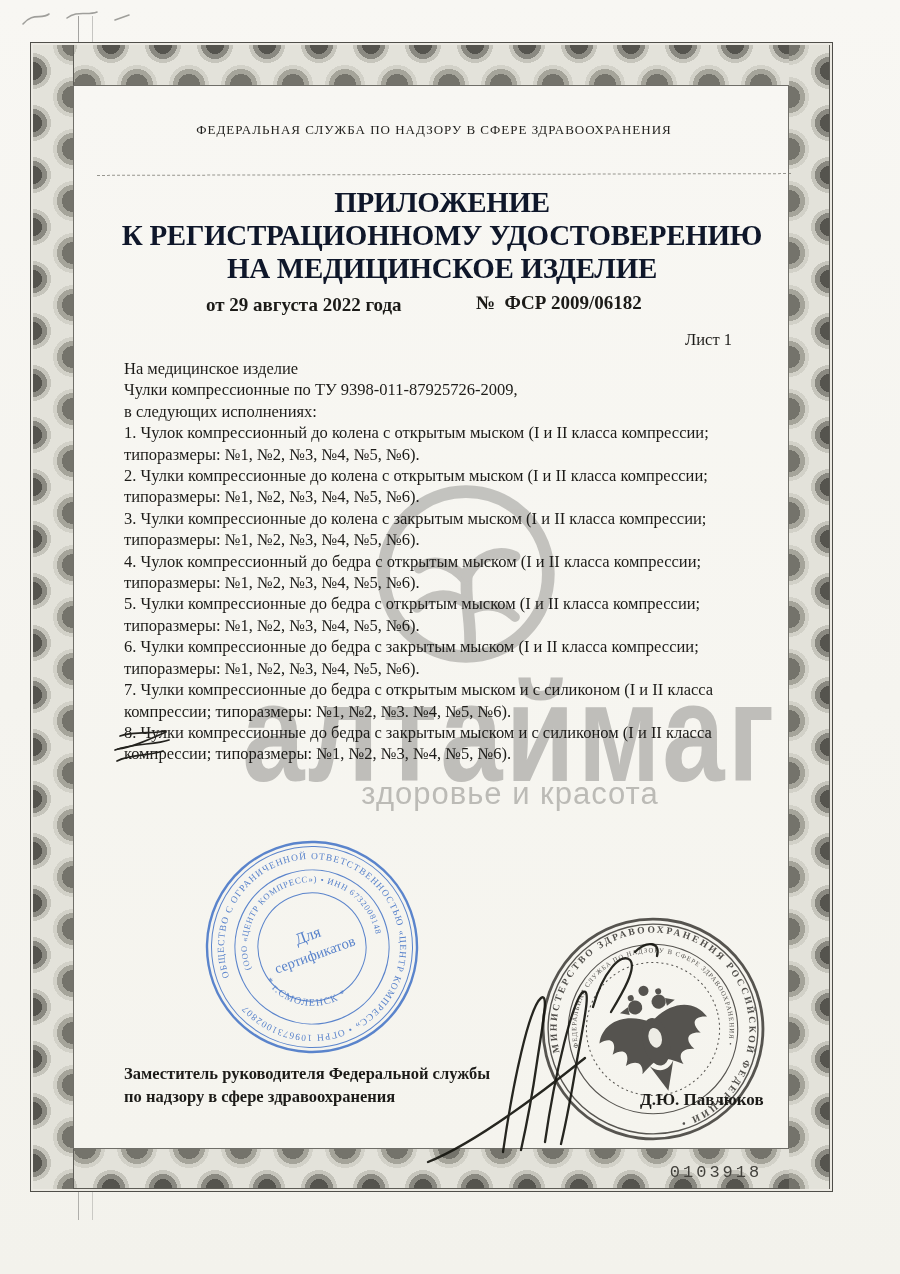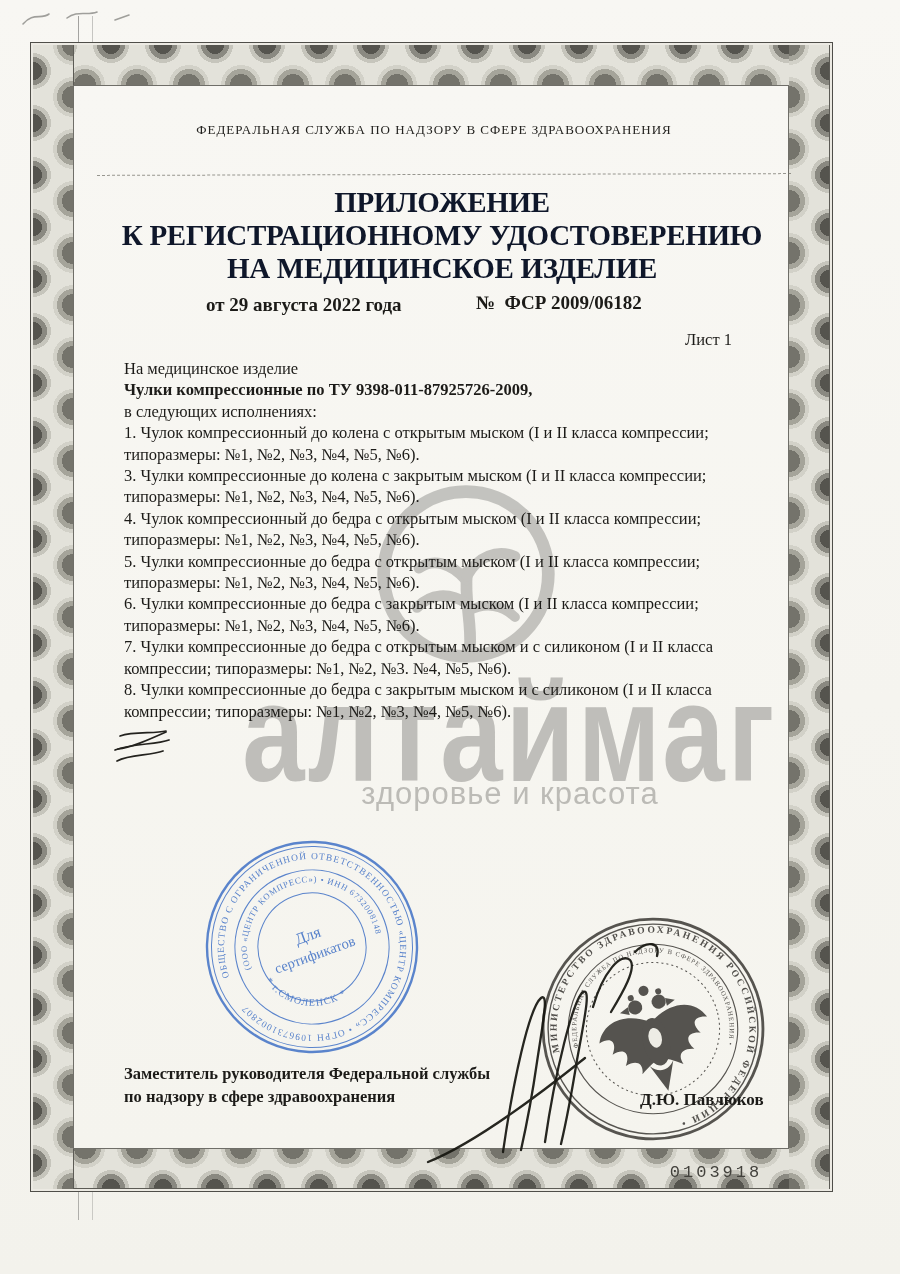--- a/index.html
+++ b/index.html
@@ -36,21 +36,21 @@
   
   .org-header{left:76px;top:120px;width:716px;text-align:center;font-size:13px;line-height:19px;letter-spacing:1px;color:#23221f;}
   .divider{left:97px;top:174px;width:694px;border-top:1.6px dashed #77766e;opacity:.75;transform:rotate(-.15deg);}
   .doc-title{left:84px;top:186px;width:716px;text-align:center;font-weight:bold;font-size:29px;line-height:33px;letter-spacing:-.3px;color:#0f172a;}
   .meta-row{left:124px;top:294px;width:650px;font-weight:bold;font-size:19px;}
   .meta-date{position:absolute;left:82px;top:0;white-space:pre;}
   .meta-number{position:absolute;left:352px;top:-2px;white-space:pre;}
   .sheet{left:108px;top:330px;width:624px;text-align:right;font-weight:normal;font-size:16.5px;}
   .body-text{left:124px;top:358px;width:644px;font-size:16.5px;line-height:21.4px;}
   .body-text p{margin:0;}
-  .bold{font-weight:bold;}
+  .bold{font-weight:normal;}
 
   
   .wm{color:#b2b1ad;}
   .wm-brand{left:160px;top:652px;width:700px;text-align:center;font-family:"Liberation Sans",sans-serif;
     font-weight:bold;font-size:140px;letter-spacing:4px;transform:scaleX(.8);transform-origin:center;opacity:.8;}
   .wm-tagline{left:165px;top:776px;width:690px;text-align:center;font-family:"Liberation Sans",sans-serif;
     font-weight:normal;font-size:31px;letter-spacing:1px;opacity:.85;}
 
   
   .sign-title{left:124px;top:1062px;width:440px;font-weight:bold;font-size:16.5px;line-height:23px;}
@@ -112,20 +112,21 @@
   <span class="meta-number">№  ФСР 2009/06182</span>
 </div>
 
 <div class="abs sheet">Лист 1</div>
 
 <div class="abs body-text">
   <p>На медицинское изделие</p>
   <p class="bold">Чулки компрессионные по ТУ 9398-011-87925726-2009,</p>
   <p>в следующих исполнениях:</p>
   <p>1. Чулок компрессионный до колена с открытым мыском (I и II класса компрессии; типоразмеры: №1, №2, №3, №4, №5, №6).</p>
+  <p>2. Чулки компрессионные до колена с открытым мыском (I и II класса компрессии; типоразмеры: №1, №2, №3, №4, №5, №6).</p>
   <p>3. Чулки компрессионные до колена с закрытым мыском (I и II класса компрессии; типоразмеры: №1, №2, №3, №4, №5, №6).</p>
   <p>4. Чулок компрессионный до бедра с открытым мыском (I и II класса компрессии; типоразмеры: №1, №2, №3, №4, №5, №6).</p>
   <p>5. Чулки компрессионные до бедра с открытым мыском (I и II класса компрессии; типоразмеры: №1, №2, №3, №4, №5, №6).</p>
   <p>6. Чулки компрессионные до бедра с закрытым мыском (I и II класса компрессии; типоразмеры: №1, №2, №3, №4, №5, №6).</p>
   <p>7. Чулки компрессионные до бедра с открытым мыском и с силиконом (I и II класса компрессии; типоразмеры: №1, №2, №3. №4, №5, №6).</p>
   <p>8. Чулки компрессионные до бедра с закрытым мыском и с силиконом (I и II класса компрессии; типоразмеры: №1, №2, №3, №4, №5, №6).</p>
 </div>
 
 <svg class="abs" style="left:112px;top:728px;" width="64" height="42">
   <g fill="none" stroke="#23221e" stroke-width="1.7" stroke-linecap="round">

